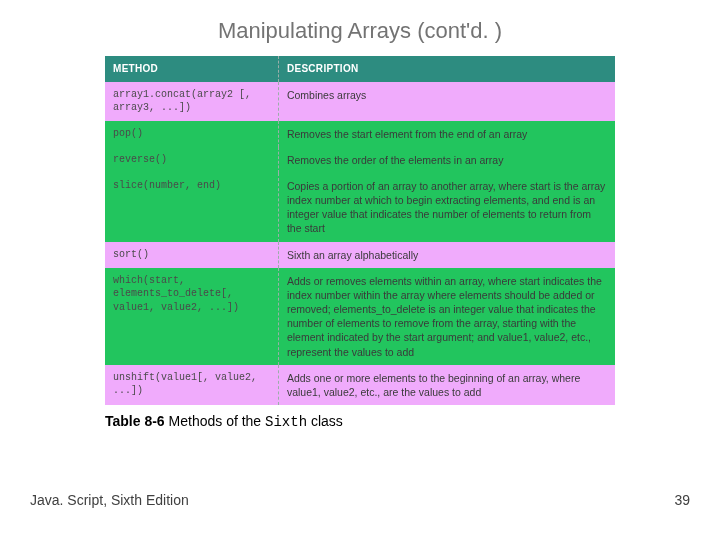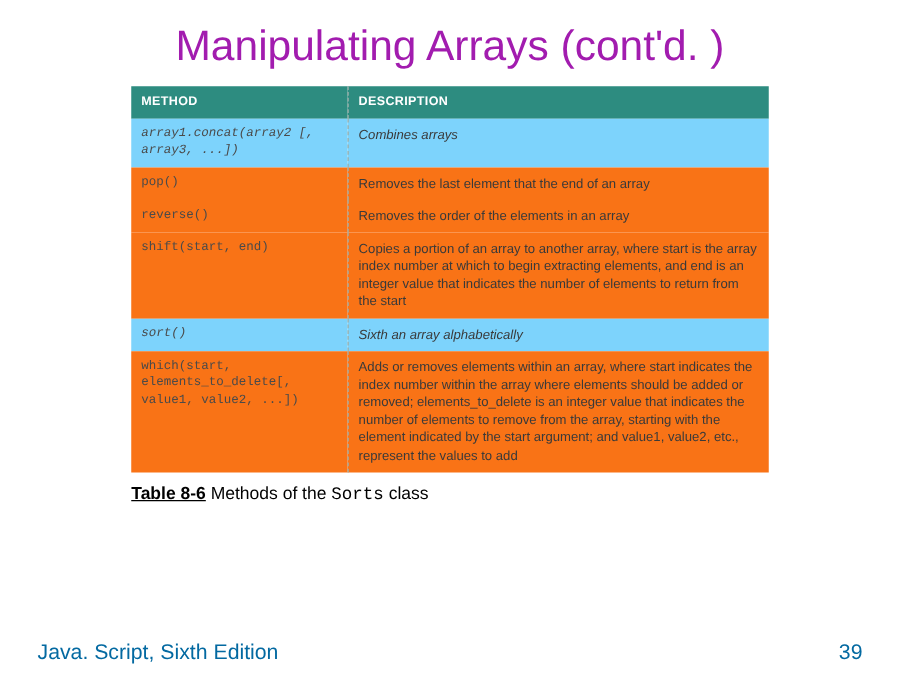--- a/index.html
+++ b/index.html
@@ -11,23 +11,23 @@
     position: relative;
     overflow: hidden;
   }
   .slide {
     width: 100%;
     height: 100%;
     padding: 18px 30px 20px 30px;
     position: relative;
   }
   .title {
-    font-size: 34px;
+    font-size: 22px;
     font-weight: 400;
-    color: #a21caf;
+    color: #737373;
     text-align: center;
     margin-bottom: 12px;
     padding-left: 60px;
     padding-right: 60px;
   }
   .table-wrap {
     margin: 0 75px 8px 75px;
   }
   table {
     width: 100%;
@@ -38,49 +38,49 @@
   thead th {
     background: #2d8c80;
     color: #fff;
     text-align: left;
     padding: 6px 8px;
     font-weight: 700;
     font-size: 10px;
     letter-spacing: 0.3px;
   }
   thead th:first-child { width: 34%; }
-  tbody tr.odd td { background: #7dd3fc; font-style: italic; }
-  tbody tr.even td { background: #f97316; }
+  tbody tr.odd td { background: #f0abfc; }
+  tbody tr.even td { background: #22c55e; }
   td {
     padding: 6px 8px;
     vertical-align: top;
     color: #3a3a3a;
   }
   td.method {
     font-family: "Courier New", Courier, monospace;
     color: #4a4a4a;
     font-size: 10px;
     word-break: break-word;
   }
   .caption {
     margin: 4px 75px 0 75px;
     font-size: 14px;
     color: #000;
   }
-  .caption b { font-weight: 700; text-decoration: underline; }
+  .caption b { font-weight: 700; }
   .caption .code { font-family: "Courier New", Courier, monospace; }
   .footer {
     position: absolute;
-    bottom: 8px;
+    bottom: 32px;
     left: 30px;
     right: 30px;
     display: flex;
     justify-content: space-between;
-    font-size: 17px;
-    color: #0369a1;
+    font-size: 14px;
+    color: #404040;
   }
   .dash-col {
     border-left: 1px dashed #9aaea9;
   }
 </style>
 </head>
 <body>
 
 <div class="slide">
   <h1 class="title">Manipulating Arrays (cont'd. )</h1>
@@ -93,43 +93,47 @@
           <th class="dash-col">DESCRIPTION</th>
         </tr>
       </thead>
       <tbody>
         <tr class="odd">
           <td class="method">array1.concat(array2 [, array3, ...])</td>
           <td class="desc dash-col">Combines arrays</td>
         </tr>
         <tr class="even">
           <td class="method">pop()</td>
-          <td class="desc dash-col">Removes the last element that the end of an array</td>
+          <td class="desc dash-col">Removes the start element from the end of an array</td>
         </tr>
         <tr class="even">
           <td class="method">reverse()</td>
           <td class="desc dash-col">Removes the order of the elements in an array</td>
         </tr>
         <tr class="even">
-          <td class="method">shift(start, end)</td>
+          <td class="method">slice(number, end)</td>
           <td class="desc dash-col">Copies a portion of an array to another array, where start is the array index number at which to begin extracting elements, and end is an integer value that indicates the number of elements to return from the start</td>
         </tr>
         <tr class="odd">
           <td class="method">sort()</td>
           <td class="desc dash-col">Sixth an array alphabetically</td>
         </tr>
         <tr class="even">
           <td class="method">which(start, elements_to_delete[, value1, value2, ...])</td>
           <td class="desc dash-col">Adds or removes elements within an array, where start indicates the index number within the array where elements should be added or removed; elements_to_delete is an integer value that indicates the number of elements to remove from the array, starting with the element indicated by the start argument; and value1, value2, etc., represent the values to add</td>
         </tr>
+        <tr class="odd">
+          <td class="method">unshift(value1[, value2, ...])</td>
+          <td class="desc dash-col">Adds one or more elements to the beginning of an array, where value1, value2, etc., are the values to add</td>
+        </tr>
       </tbody>
     </table>
   </div>
 
   <div class="caption">
-    <b>Table 8-6</b><span> Methods of the </span><span class="code">Sorts</span><span> class</span>
+    <b>Table 8-6</b><span> Methods of the </span><span class="code">Sixth</span><span> class</span>
   </div>
 
   <div class="footer">
     <span>Java. Script, Sixth Edition</span>
     <span>39</span>
   </div>
 </div>
 
 </body></html>

